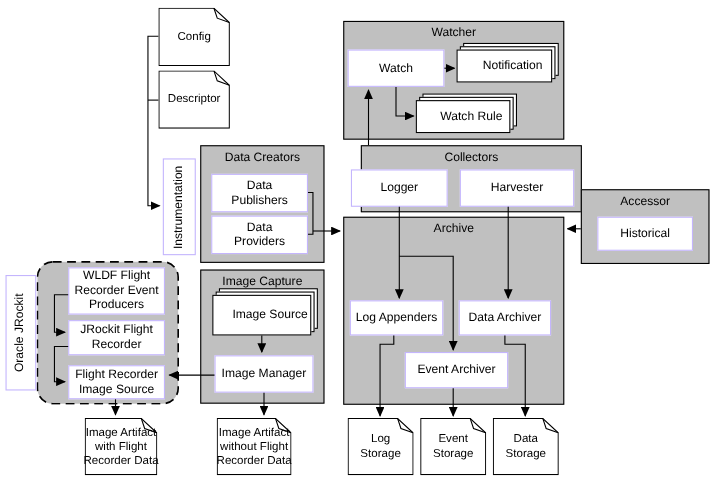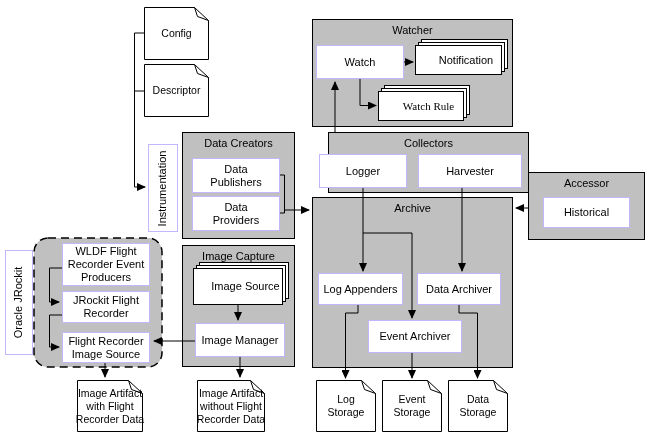--- a/index.html
+++ b/index.html
@@ -62,21 +62,21 @@
 
   <div class="stack" style="left:415px;top:39px;width:93px;height:36px;">
     <div class="layer" style="left:6px;top:0;width:87px;height:30px;"></div>
     <div class="layer" style="left:3px;top:3px;width:87px;height:30px;"></div>
     <div class="layer front" style="left:0;top:6px;width:87px;height:30px;">Notification</div>
   </div>
 
   <div class="stack" style="left:378px;top:85px;width:92px;height:36px;">
     <div class="layer" style="left:6px;top:0;width:86px;height:30px;"></div>
     <div class="layer" style="left:3px;top:3px;width:86px;height:30px;"></div>
-    <div class="layer front" style="left:0;top:6px;width:86px;height:30px;font-family:Liberation Serif, serif;">Watch Rule</div>
+    <div class="layer front" style="left:0;top:6px;width:86px;height:30px;">Watch Rule</div>
   </div>
 
   <div class="wbox" style="left:319px;top:154px;width:88px;height:34px;">Logger</div>
   <div class="wbox" style="left:418px;top:154px;width:104px;height:34px;">Harvester</div>
 
   <div class="wbox" style="left:318px;top:273px;width:85px;height:32px;">Log Appenders</div>
   <div class="wbox" style="left:417px;top:273px;width:84px;height:32px;">Data Archiver</div>
   <div class="wbox" style="left:543px;top:197px;width:87px;height:31px;">Historical</div>
 
   <div class="wbox" style="left:368px;top:320px;width:94px;height:33px;">Event Archiver</div>

